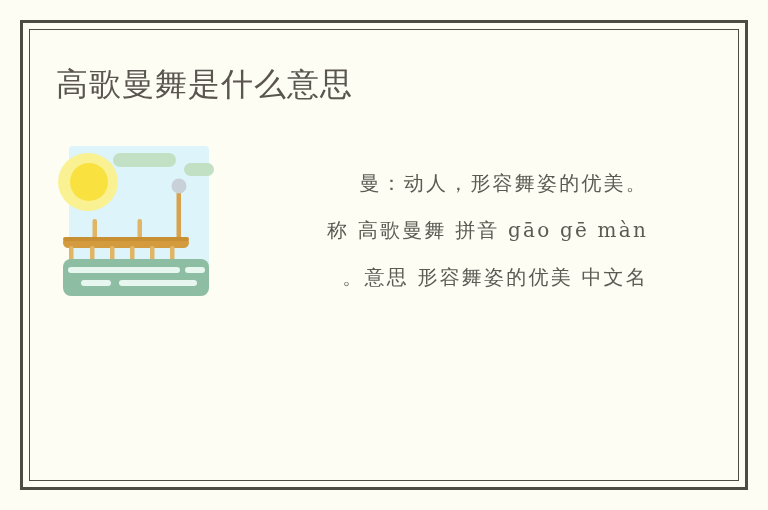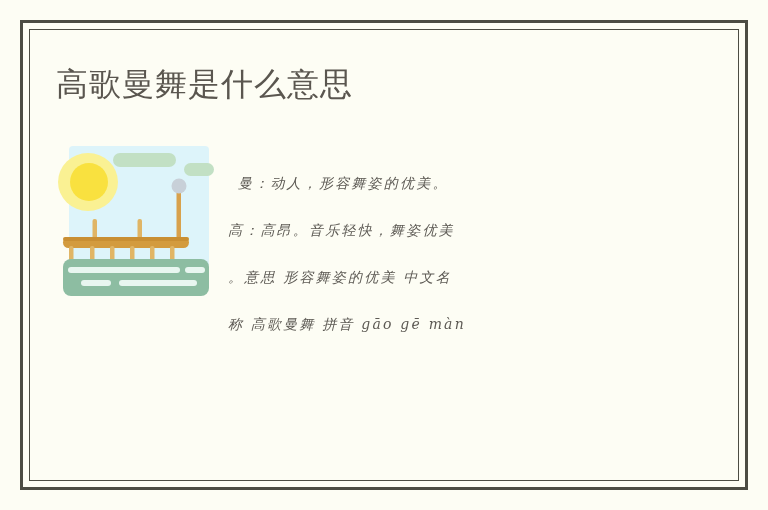--- a/index.html
+++ b/index.html
@@ -74,26 +74,26 @@
 
   
   .body-text {
     position: absolute;
     left: 228px;
     top: 160px;
     width: 420px;
   }
   .text-line {
     font-family: "DejaVu Serif", "Liberation Serif", serif;
-    font-style: italic;
-    font-size: 14px;
+    font-size: 20px;
     line-height: 47px;
     color: #5d5a54;
     letter-spacing: 2.2px;
     white-space: nowrap;
+    text-align: right;
   }
   .text-line.l1 { padding-left: 10px; }
   .text-line.l2 { padding-left: 0px; }
   .text-line.l3 { padding-left: 0px; }
   .text-line.l4 { padding-left: 0px; }
   .text-line.l5 { padding-left: 0px; }
 </style>
 </head>
 <body>
 
@@ -138,19 +138,18 @@
 
         <rect x="11" y="121" width="112" height="6" rx="3" fill="#e8f6f0"></rect>
         <rect x="128" y="121" width="20" height="6" rx="3" fill="#e8f6f0"></rect>
         <rect x="24" y="134" width="30" height="6" rx="3" fill="#e8f6f0"></rect>
         <rect x="62" y="134" width="78" height="6" rx="3" fill="#e8f6f0"></rect>
       </svg>
     </div>
 
     <div class="body-text">
       <div class="text-line l1">曼：动人，形容舞姿的优美。</div>
-      <div class="text-line l2">高：高昂。音乐轻快，舞姿优美</div>
+      <div class="text-line l4">称 高歌曼舞 拼音 gāo gē màn</div>
       <div class="text-line l3">。意思 形容舞姿的优美 中文名</div>
-      <div class="text-line l4">称 高歌曼舞 拼音 gāo gē màn</div>
     </div>
 
   </div>
 </div>
 
 </body></html>

